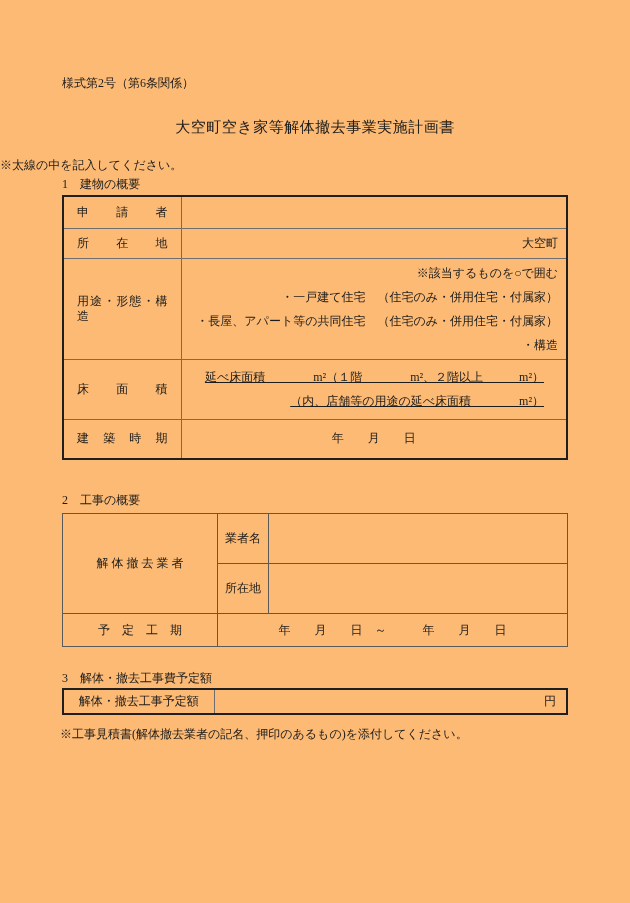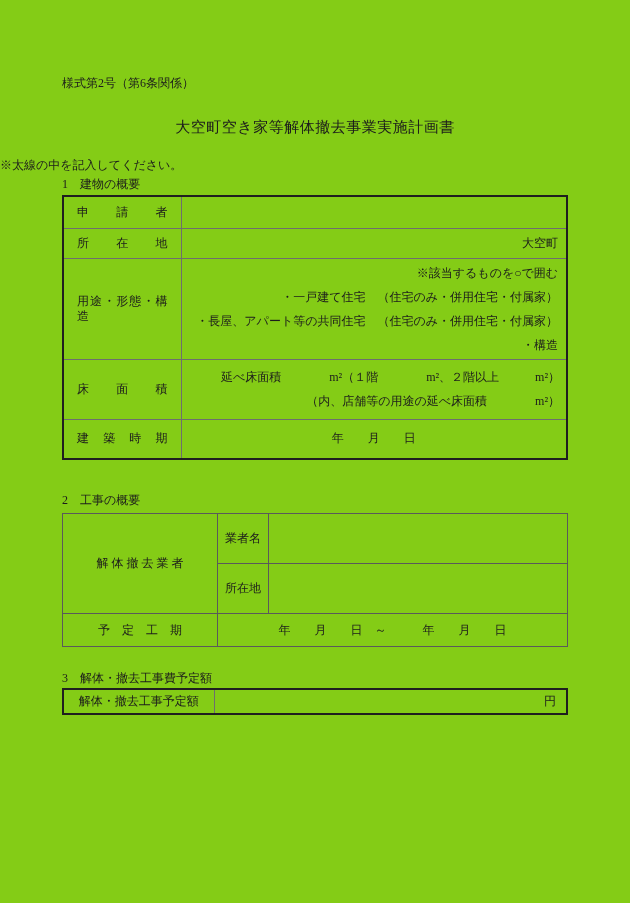--- a/index.html
+++ b/index.html
@@ -1,21 +1,21 @@
 <!DOCTYPE html>
 <html lang="ja"><head>
 <meta charset="utf-8">
 <style>
   * { margin:0; padding:0; box-sizing:border-box; }
   html,body { background:#ffffff; }
   .page {
     position:relative;
     width:630px; height:903px;
     margin:0 auto;
-    background:#84cc16;
+    background:#fdba74;
     color:#1c1c1c;
     font-family:"Liberation Serif","DejaVu Serif",serif;
     font-size:12px;
     line-height:15px;
     padding-top:76px;
     overflow:hidden;
   }
   .form-no { margin-left:62px; }
   .doc-title {
     margin-top:29px;
@@ -60,21 +60,21 @@
   .jlabel {
     text-align:justify;
     text-align-last:justify;
     padding:0 13px;
   }
   .val-cell { padding:0 8px; }
   .center-cell { text-align:center; }
 
   .multiline { vertical-align:middle; padding:2px 8px; }
   .multiline div { line-height:24px; white-space:nowrap; }
-  .floor-cell { padding:2px 6px; }
+  .floor-cell { padding:2px 22px;text-decoration:underline; }
   .floor-cell div { line-height:24px; white-space:nowrap; }
 
   
   .t2 .col-contractor { width:155px; }
   .t2 .col-sublabel { width:51px; }
   .t2 .row-name td { height:50px; }
   .t2 .row-addr td { height:50px; }
   .t2 .row-sched td { height:33px; }
   .t2 .sublabel { text-align:center; }
 
@@ -158,15 +158,16 @@
   <table class="t3 t-thick">
     <tbody>
         <tr>
       <td class="col-costlabel center-cell">解体・撤去工事予定額</td>
       <td class="yen-cell">円</td>
     </tr>
   </tbody>
     </table>
 
   <div class="footnotes">
+    <div class="footnote">※工事見積書(解体撤去業者の記名、押印のあるもの)を添付してください。</div>
   </div>
 
 </div>
 
 </body></html>

